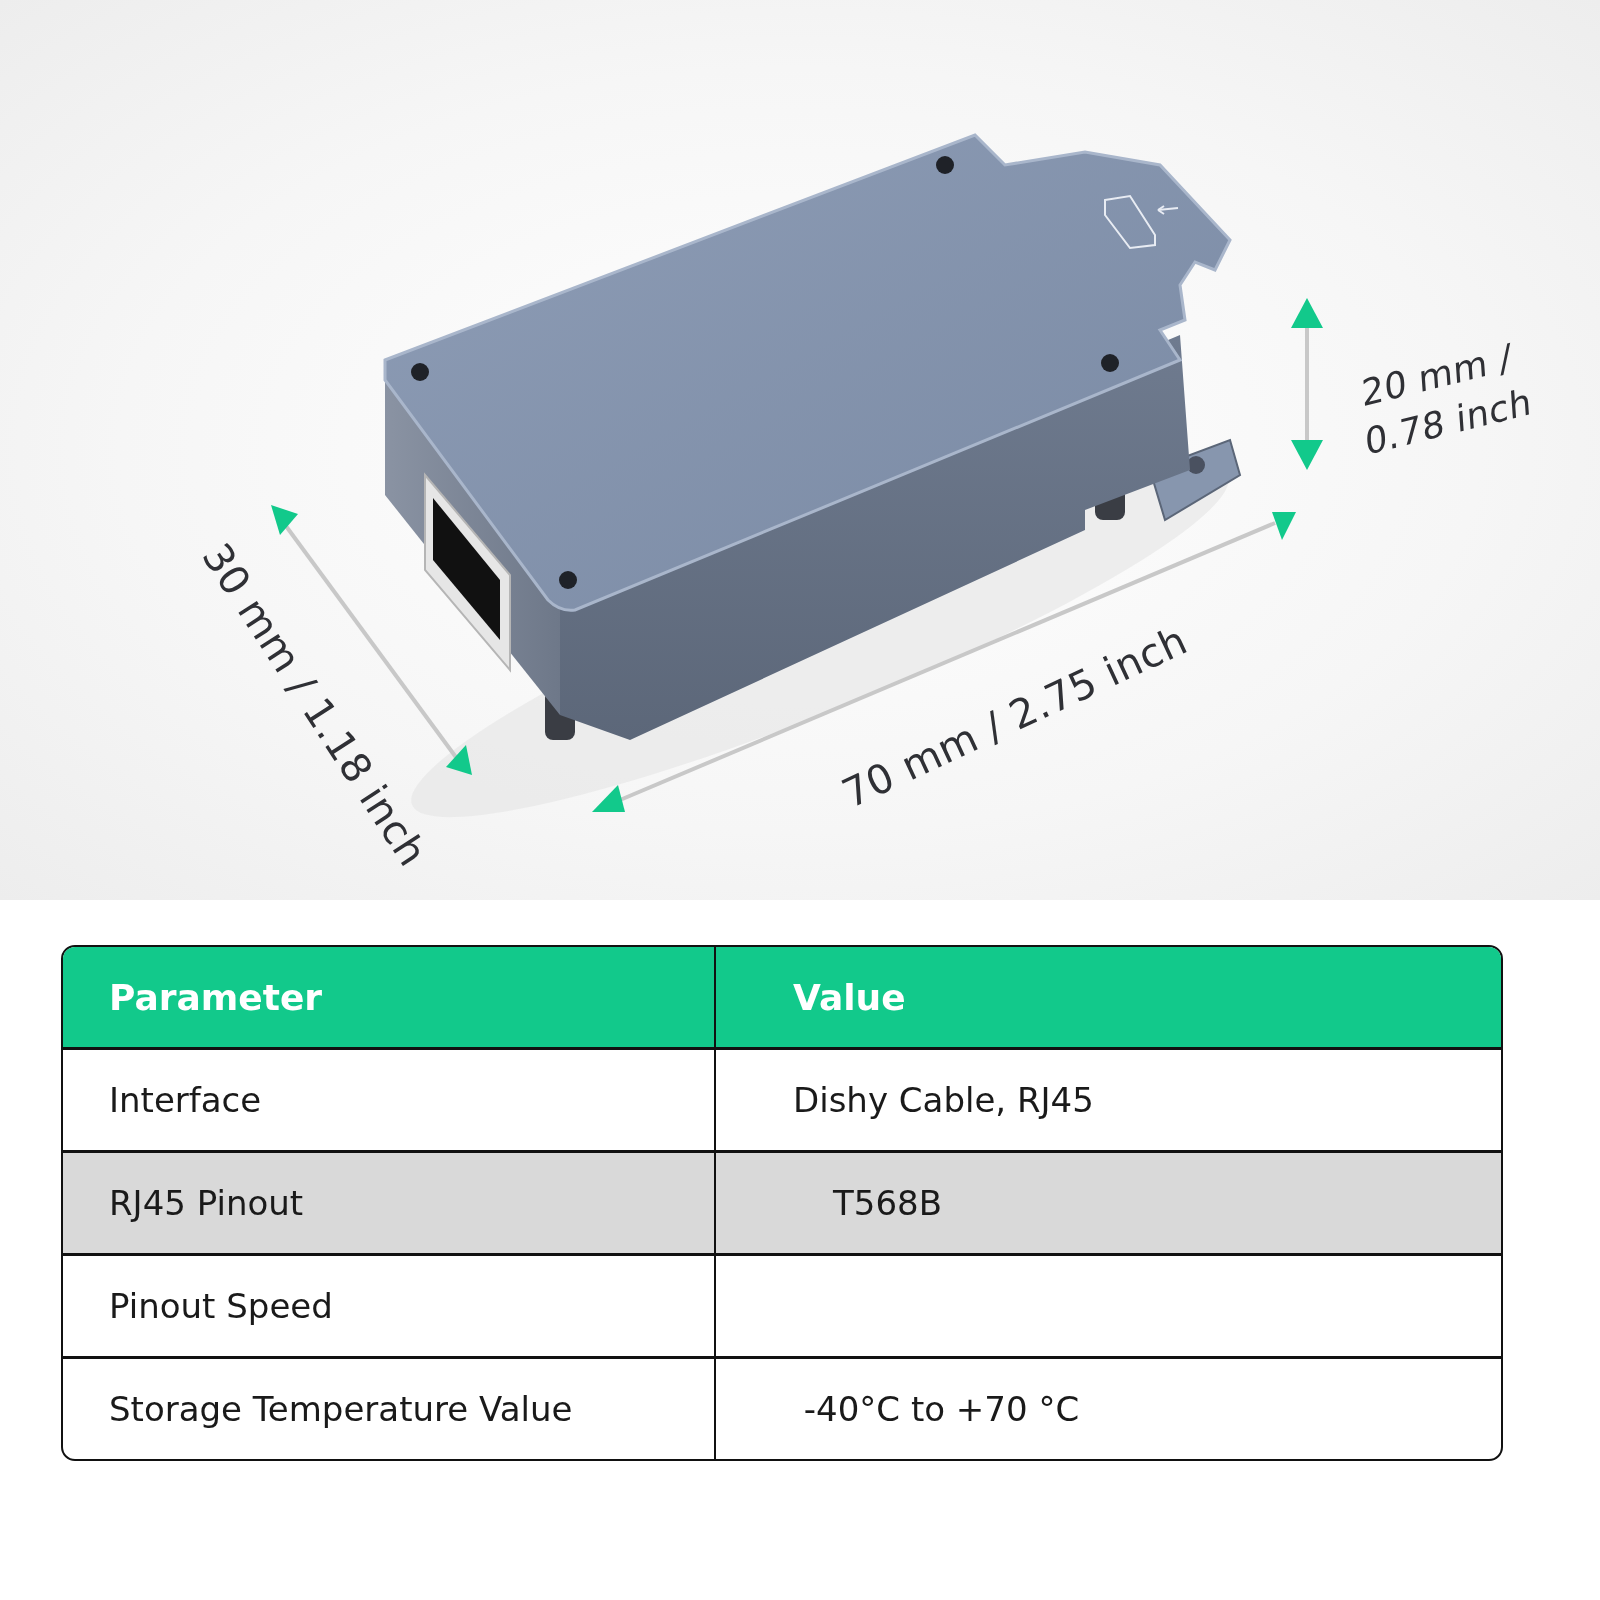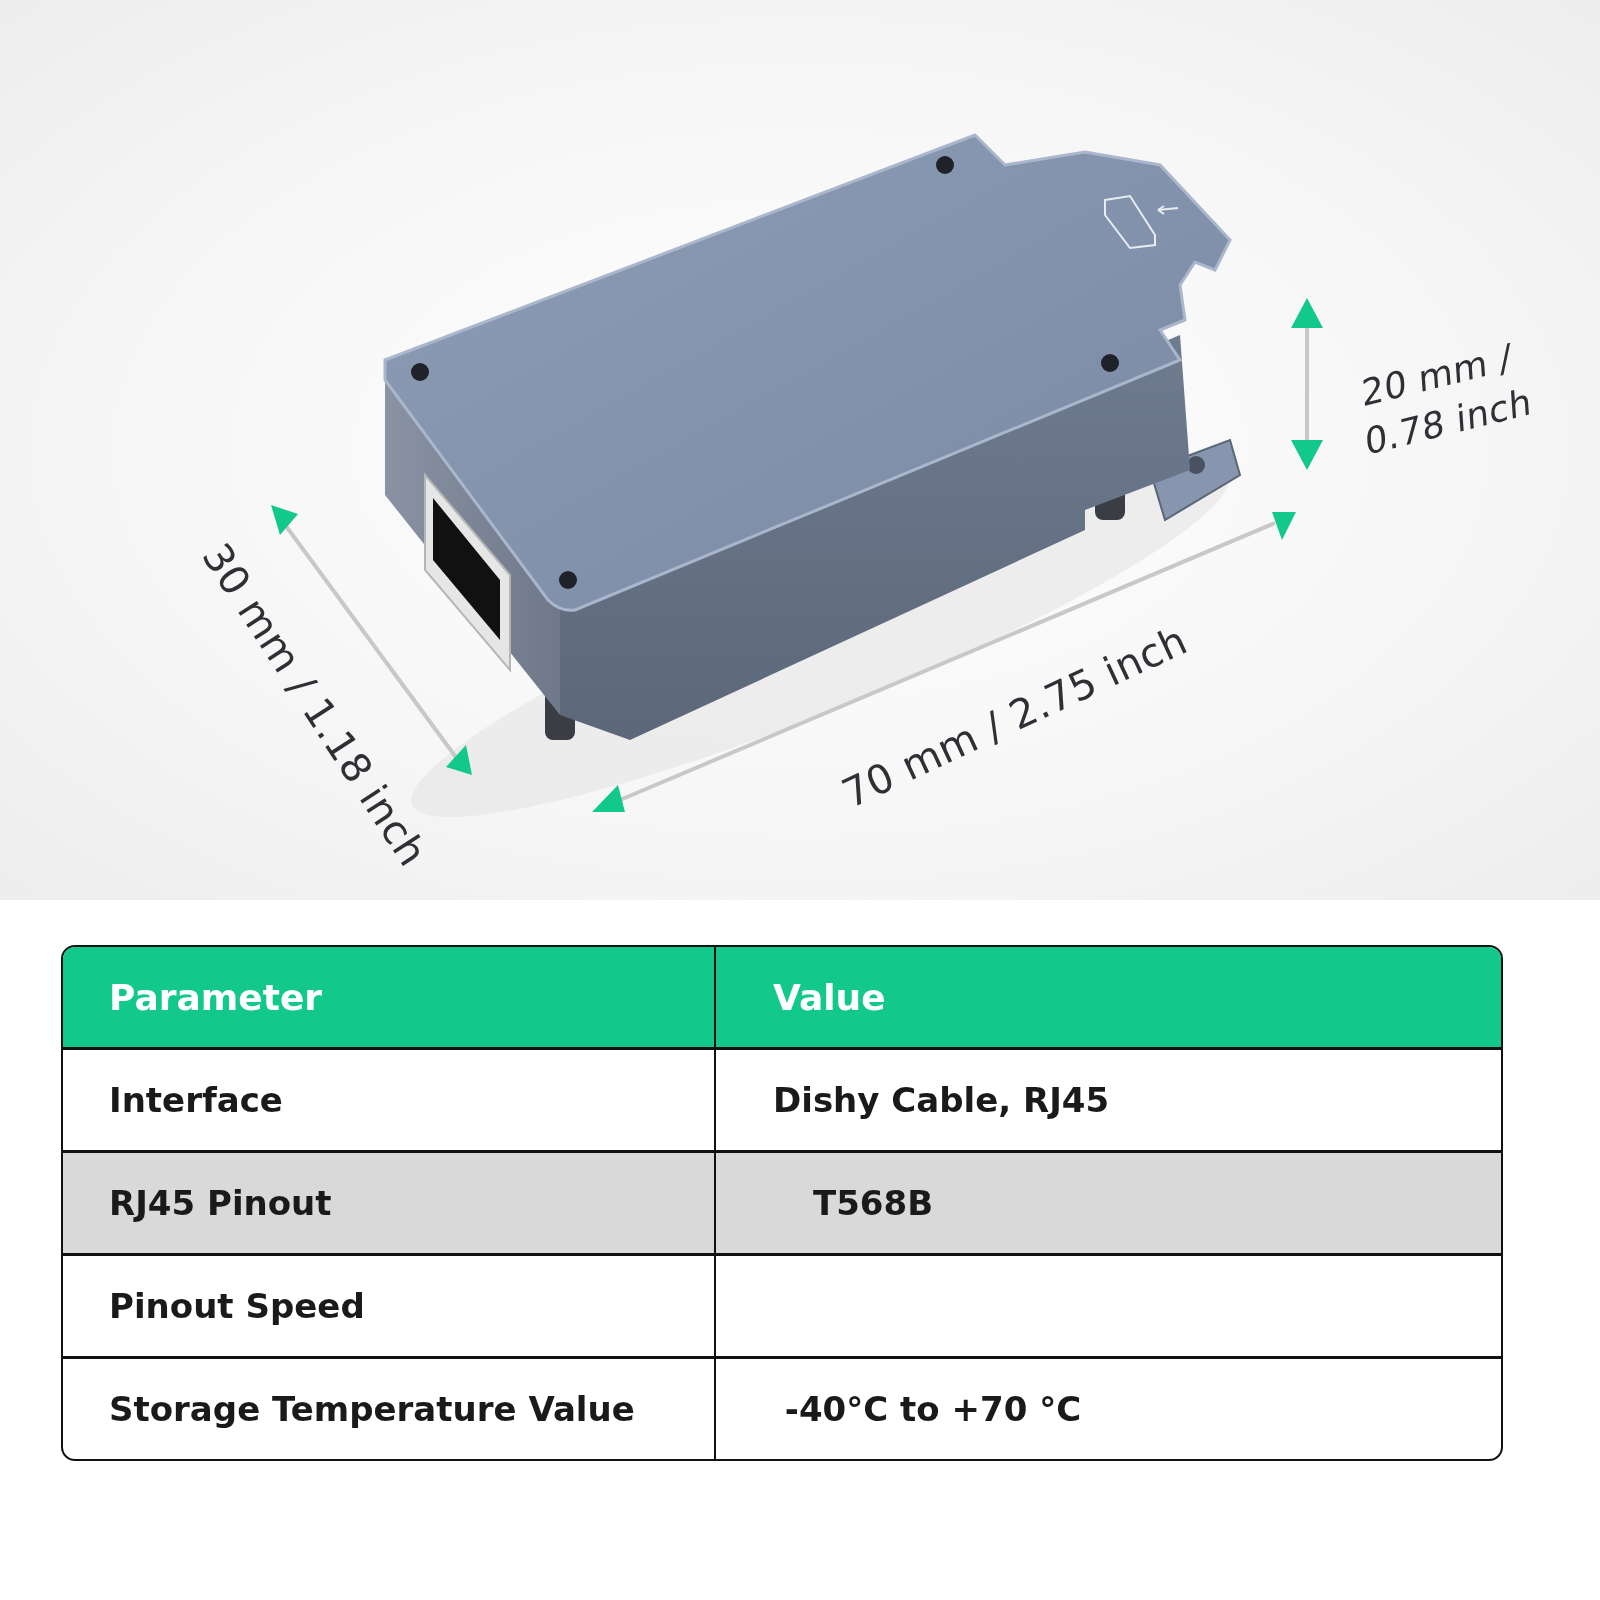--- a/index.html
+++ b/index.html
@@ -10,23 +10,23 @@
   .dim-label{position:absolute;color:#2f3035;font-size:40px;font-family:"DejaVu Sans",sans-serif;
     font-style:normal;white-space:nowrap;transform-origin:left top;letter-spacing:0.5px;}
   .dim-height{left:1360px;top:370px;transform:rotate(-14deg) skewX(-10deg);line-height:48px;font-size:36px;}
   .dim-length{left:835px;top:775px;transform:rotate(-25deg);font-size:40px;}
   .dim-width{left:232px;top:535px;transform:rotate(57deg);font-size:40px;}
 
   .spec-table{position:absolute;left:61px;top:921px;width:1438px;border:2px solid #111;border-radius:14px;overflow:hidden;background:#fff;margin-top:24px;}
   .row{display:flex;height:100px;border-top:3px solid #111;}
   .row.header{height:100px;border-top:none;background:#12c98b;}
   .row.shaded{background:#d9d9d9;gap:40px;}
-  .cell{display:flex;align-items:center;box-sizing:border-box;font-size:34px;color:#1a1a1a;font-family:"DejaVu Sans",sans-serif;font-weight:bold;}
+  .cell{display:flex;align-items:center;box-sizing:border-box;font-size:34px;color:#1a1a1a;font-family:"DejaVu Sans",sans-serif;}
   .cell.c1{width:653px;padding-left:46px;border-right:2px solid #111;}
-  .cell.c2{flex:1;padding-left:57px;}
+  .cell.c2{flex:1;padding-left:77px;}
   .row.header .cell{color:#ffffff;font-weight:bold;font-size:36px;}
 </style>
 </head>
 <body>
 
 <div class="product-area">
   <svg class="product-svg" width="1600" height="900" viewBox="0 0 1600 900">
     <defs>
       <linearGradient id="topg" x1="0" y1="0" x2="1" y2="1">
         <stop offset="0" stop-color="#8e9db6"></stop>

